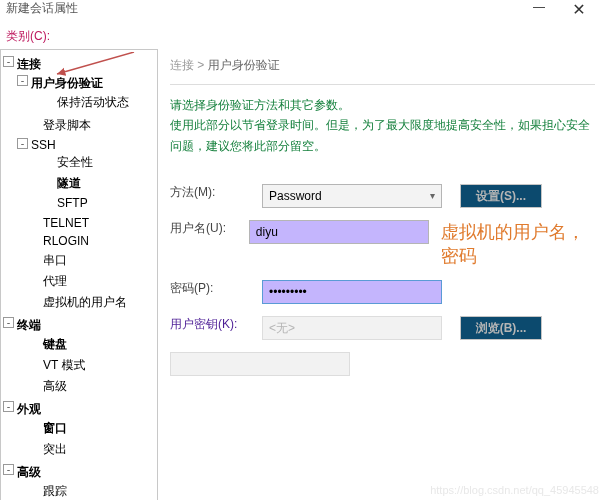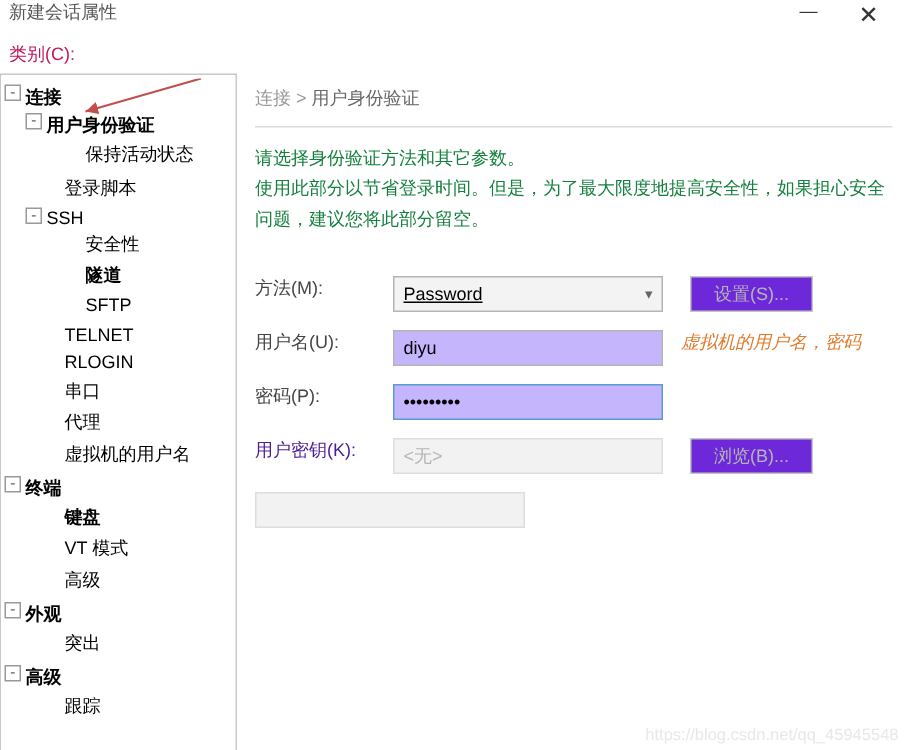--- a/index.html
+++ b/index.html
@@ -19,30 +19,30 @@
 .tree li.leaf { padding-left: 26px; }
 .arrow { position: absolute; left: 18px; top: 2px; width: 140px; height: 60px; pointer-events: none; }
 .right-pane { flex: 1; padding: 8px 10px 0 12px; }
 .crumb { color: #999; margin-bottom: 10px; }
 .crumb .active { color: #666; }
 .hr { border-top: 1px solid #ddd; margin-bottom: 10px; }
 .desc { color: #15803d; line-height: 1.7; margin-bottom: 28px; }
 .form-row { display: flex; margin-bottom: 12px; }
 .form-row .flabel { width: 92px; color: #444; }
 .form-row .flabel.disabled { color: #4c1d95; }
-.form-row .control { width: 180px; text-decoration: underline; }
+.form-row .control { width: 180px; }
 .form-row .btn-col { margin-left: 18px; }
 .select { width: 180px; height: 24px; border: 1px solid #b5b5b5; background: #f3f3f3; padding: 0 18px 0 6px; display: flex; align-items: center; position: relative; cursor: pointer; }
 .select .chev { position: absolute; right: 6px; top: 5px; font-size: 10px; color: #666; }
 input.txt { width: 180px; height: 24px; border: 1px solid #b5b5b5; padding: 0 6px; background: #c4b5fd; }
 input.txt.focus { border: 1px solid #5a9bd5; outline: none; }
 input.txt.disabled { background: #f2f2f2; color: #b5b5b5; border: 1px solid #ddd; }
-.btn { width: 82px; height: 24px; border: 1px solid #c5c5c5; background: #6d28d9; color: #555; display: flex; align-items: center; justify-content: center; cursor: pointer; }
+.btn { width: 82px; height: 24px; border: 1px solid #c5c5c5; background: #0c4a6e; color: #555; display: flex; align-items: center; justify-content: center; cursor: pointer; font-weight: bold; }
 .btn.disabled { color: #b5b5b5; cursor: default; }
-.annotation { color: #e07b2e; margin-left: 12px; font-size: 12px; font-style: italic; }
+.annotation { color: #e07b2e; margin-left: 12px; font-size: 18px; }
 .watermark { position: absolute; right: 6px; bottom: 4px; color: #e8e8e8; font-size: 11px; }
 </style>
 </head>
 <body>
 
 <div class="titlebar">
   <span class="title">新建会话属性</span>
   <span class="win-btn">—</span>
   <span class="win-btn close">✕</span>
 </div>
@@ -95,20 +95,21 @@
         <ul>
           <li class="leaf"><span class="label bold">键盘</span></li>
           <li class="leaf"><span class="label">VT 模式</span></li>
           <li class="leaf"><span class="label">高级</span></li>
         </ul>
       </li>
       <li>
         <span class="tw">-</span>
         <span class="label bold">外观</span>
         <ul>
+          <li class="leaf"><span class="label bold">窗口</span></li>
           <li class="leaf"><span class="label">突出</span></li>
         </ul>
       </li>
       <li>
         <span class="tw">-</span>
         <span class="label bold">高级</span>
         <ul>
           <li class="leaf"><span class="label">跟踪</span></li>
 
         </ul>

